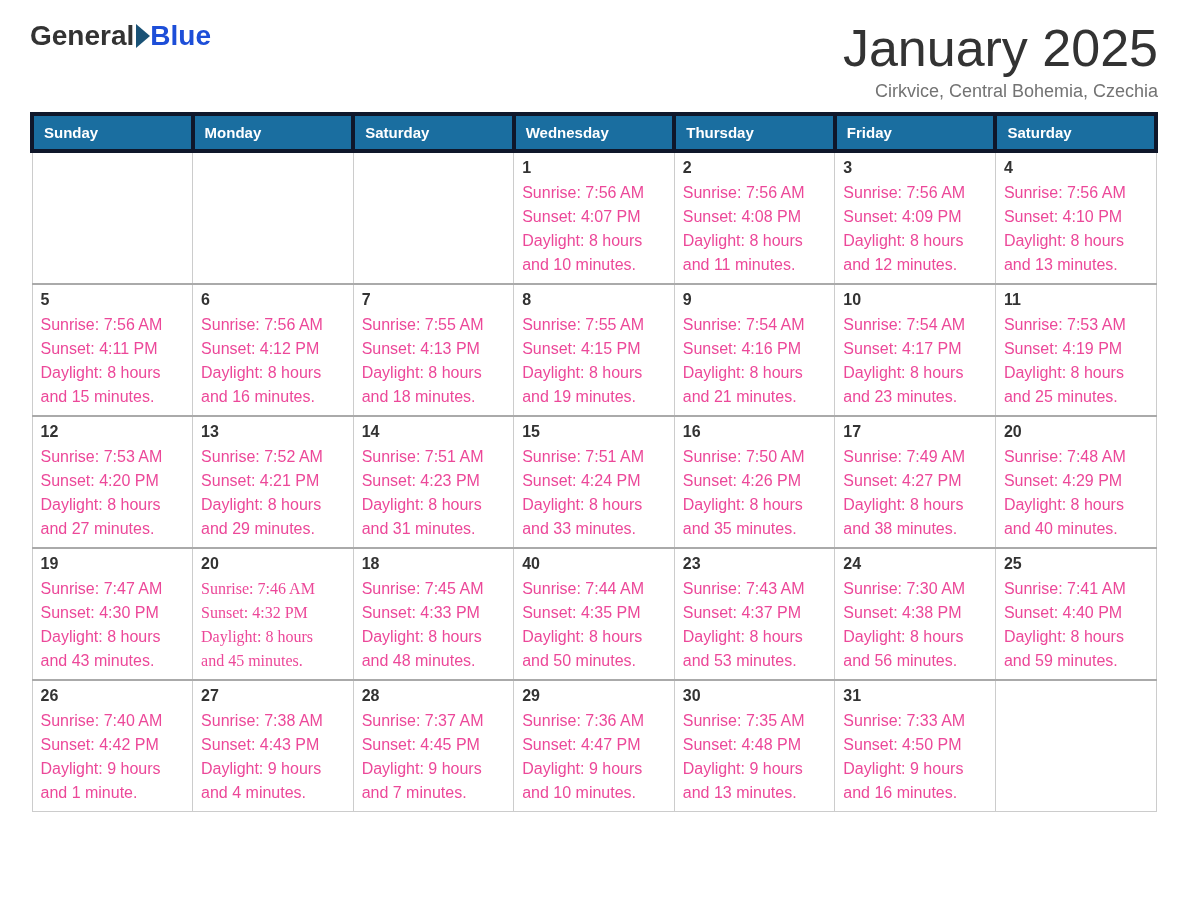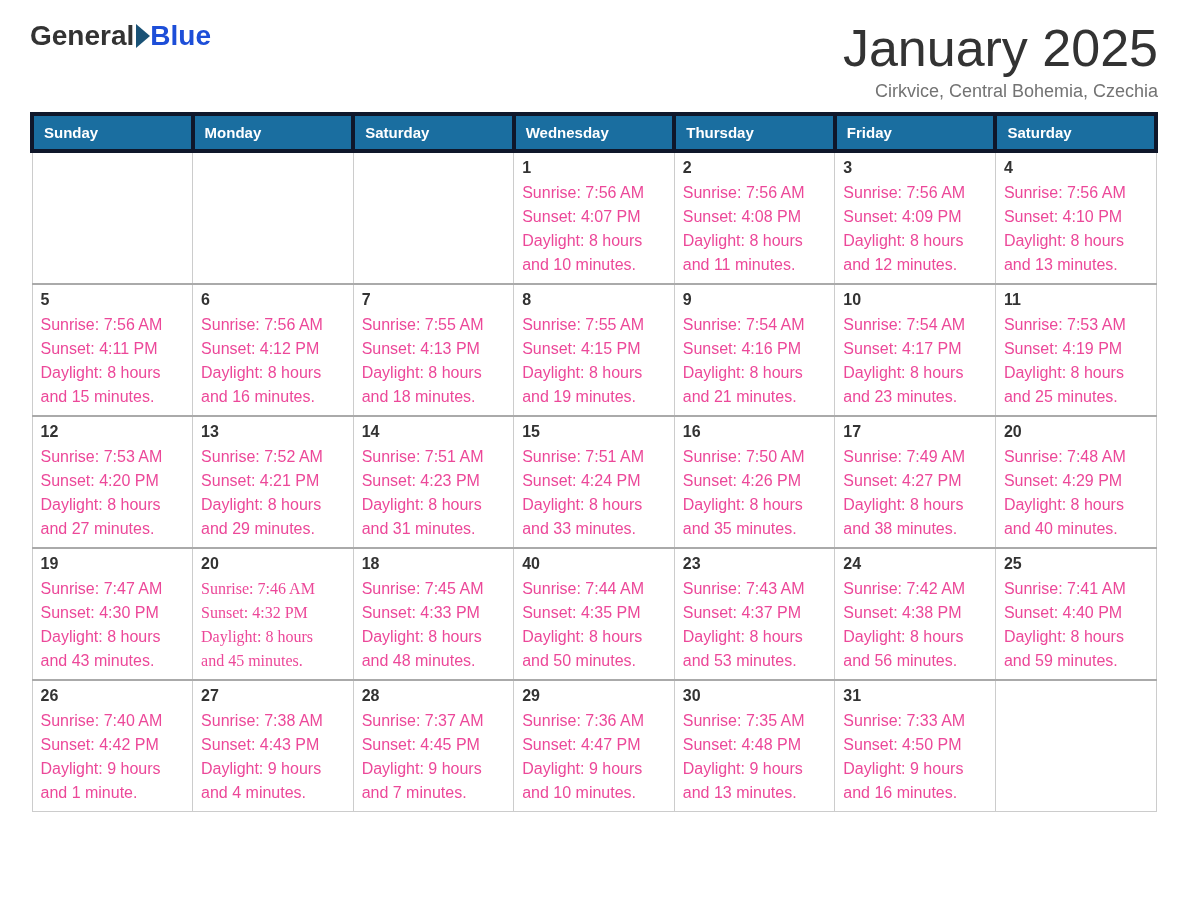--- a/index.html
+++ b/index.html
@@ -297,21 +297,21 @@
         </td>
         <td>
           <span class="day-number">23</span>
           <div class="day-info" style="white-space: pre-line;">Sunrise: 7:43 AM
 Sunset: 4:37 PM
 Daylight: 8 hours
 and 53 minutes.</div>
         </td>
         <td>
           <span class="day-number">24</span>
-          <div class="day-info" style="white-space: pre-line;">Sunrise: 7:42 AM
+          <div class="day-info" style="white-space: pre-line;">Sunrise: 7:30 AM
 Sunset: 4:38 PM
 Daylight: 8 hours
 and 56 minutes.</div>
         </td>
         <td>
           <span class="day-number">25</span>
           <div class="day-info" style="white-space: pre-line;">Sunrise: 7:41 AM
 Sunset: 4:40 PM
 Daylight: 8 hours
 and 59 minutes.</div>

